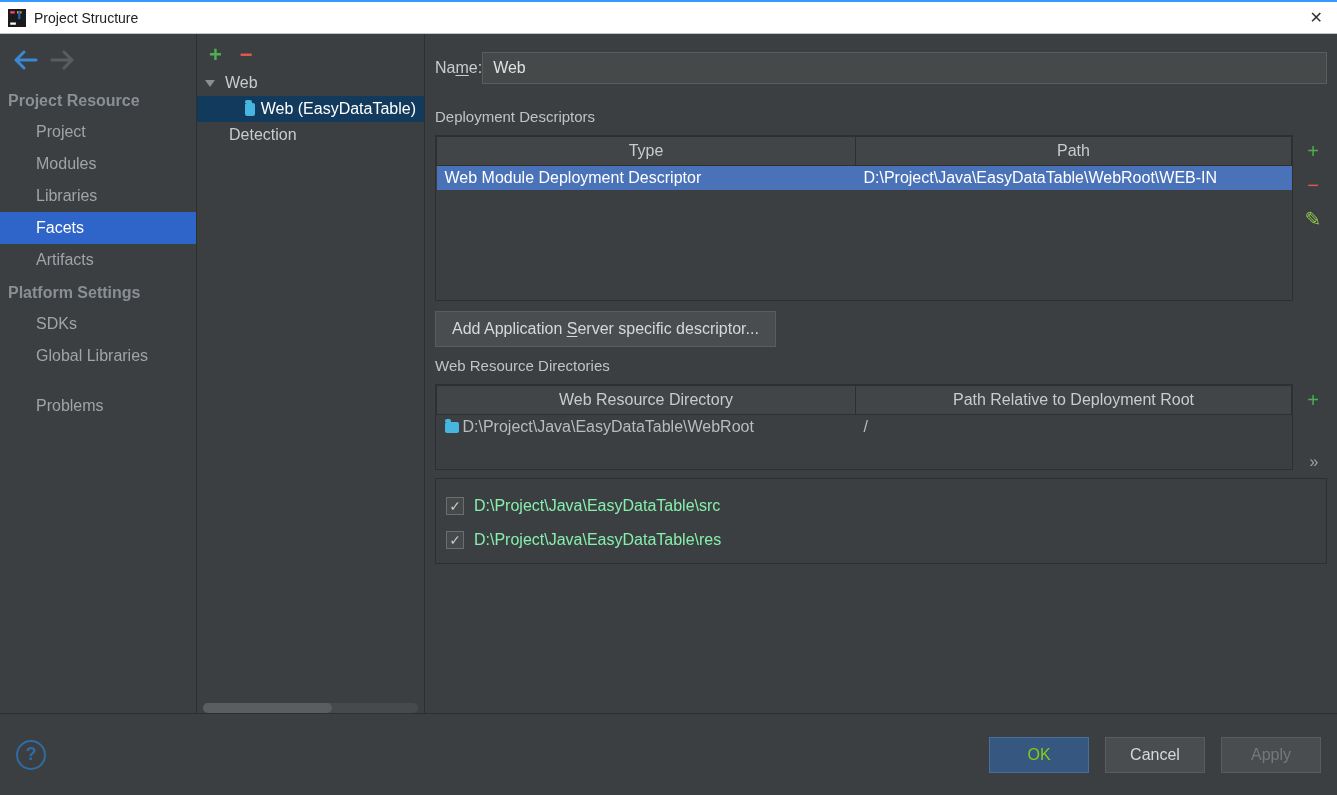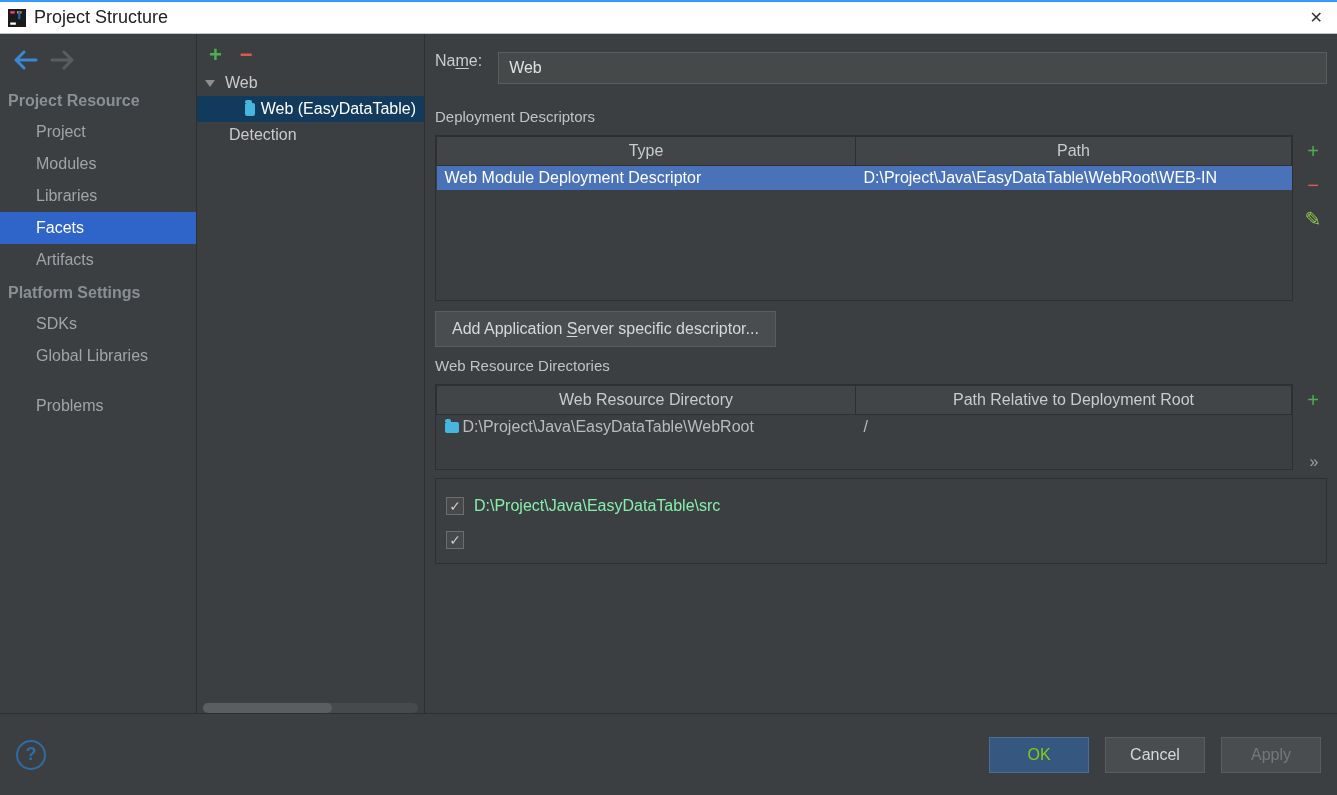--- a/index.html
+++ b/index.html
@@ -18,21 +18,21 @@
   height: 34px;
   display: flex;
   align-items: center;
   padding: 0 8px;
   border-top: 2px solid #3399ff;
   border-bottom: 1px solid #c4c4c4;
 }
 .titlebar .app-icon {
   width: 18px; height: 18px; margin-right: 8px;
 }
-.titlebar .title { flex: 1; font-size: 18px; }
+.titlebar .title { flex: 1; font-size: 14px; }
 .titlebar .close {
   font-size: 16px; color: #333; padding: 0 6px; cursor: default;
 }
 .main {
   display: flex;
   height: calc(100% - 34px - 82px);
   background: #3c3f41;
 }
 .sidebar-left {
   width: 197px;
@@ -96,21 +96,21 @@
   background: #5b5e60; border-radius: 5px;
 }
 
 .content {
   flex: 1;
   background: #3c3f41;
   padding: 10px 10px 0 10px;
   overflow: hidden;
 }
 .name-row {
-  display: flex; align-items: flex-start; gap: 16px; padding: 8px 0 14px 0;
+  display: flex; align-items: center; padding: 8px 0 14px 0;
 }
 .name-row label { color: #c8ccce; font-size: 16px; }
 .name-row label u { text-decoration: underline; text-underline-offset: 2px; }
 .name-input {
   flex: 1; background: #45494a; border: 1px solid #5a5d5f; color: #dfe1e3;
   padding: 6px 10px; font-size: 16px;
 }
 .sect-label {
   color: #c0c3c5; font-size: 15px; padding: 10px 0 10px 0;
 }
@@ -307,20 +307,21 @@
       </div>
     </div>
 
     <div class="source-box">
       <div class="src-row">
         <span class="chk checked"></span>
         <span>D:\Project\Java\EasyDataTable\src</span>
       </div>
       <div class="src-row">
         <span class="chk checked"></span>
+        <span>D:\Project\Java\EasyDataTable\res</span>
       </div>
     </div>
   </div>
 </div>
 
 <div class="footer">
   <div class="help-icon">?</div>
   <div class="spacer"></div>
   <button class="primary">OK</button>
   <button>Cancel</button>

